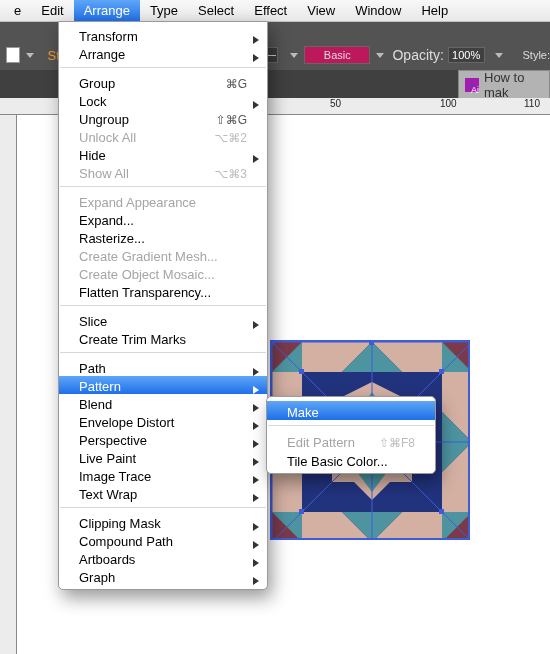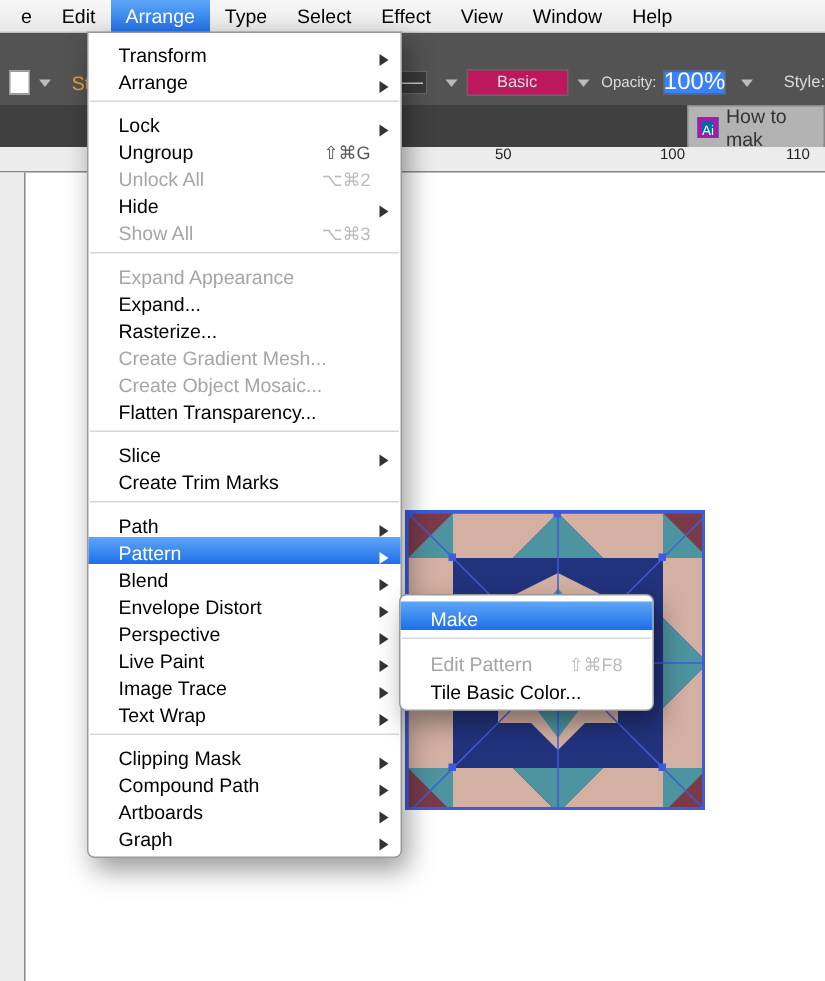--- a/index.html
+++ b/index.html
@@ -8,26 +8,26 @@
 .menubar-item{padding:0 10px;height:22px;line-height:22px;color:#000}
 .menubar-item.active{background:linear-gradient(#5ea6f7,#1e6fe8);color:#fff}
 .appchrome{height:48px;background:#535353;position:relative;color:#ddd}
 .prop-row{position:absolute;left:0;right:0;top:21px;height:24px;display:flex;align-items:center;padding-left:6px}
 .prop-row .swatch{width:16px;height:16px;background:#fff;border:1px solid #999}
 .prop-row .tri{width:0;height:0;border-left:4px solid transparent;border-right:4px solid transparent;border-top:5px solid #bbb;margin:0 6px}
 .prop-row .lbl-stroke{color:#f0a030;margin-left:8px}
 .prop-row .stroke-ctrl{width:210px}
 .prop-row .line-ctrl{width:40px;height:16px;background:#3a3a3a;border:1px solid #666;margin-right:6px;display:flex;align-items:center;justify-content:center}
 .prop-row .basicbox{width:80px;height:18px;background:#be185d;border:1px solid #666;display:flex;align-items:center;justify-content:center;font-size:11px;color:#ddd}
-.prop-row .opac{margin-left:2px;font-size:10px;color:#ddd}
-.prop-row .opacbox{width:44px;height:16px;background:#3b82f6;border:1px solid #666;margin:0 4px;font-size:16px;line-height:14px;text-align:center;color:#fff}
+.prop-row .opac{margin-left:2px;font-size:14px;color:#ddd}
+.prop-row .opacbox{width:44px;height:16px;background:#404040;border:1px solid #666;margin:0 4px;font-size:11px;line-height:14px;text-align:center;color:#fff}
 .prop-row .style{margin-left:14px;font-size:11px;color:#ddd}
 .tabstrip{height:28px;background:#404040;position:relative}
 .doc-tab{position:absolute;right:0;top:0;height:28px;width:92px;background:#b3b3b3;border:1px solid #888;border-bottom:none;display:flex;align-items:center;padding:0 6px;font-size:12px;color:#333}
-.doc-tab .ai{width:14px;height:14px;background:#0369a1;border:3px solid #a21caf;margin-right:5px;font-size:9px;text-align:center;line-height:12px;color:#fff}
+.doc-tab .ai{width:14px;height:14px;background:#0369a1;border:6px solid #a21caf;margin-right:5px;font-size:9px;text-align:center;line-height:12px;color:#fff}
 .ruler{height:17px;background:#ececec;border-bottom:1px solid #888;position:relative;overflow:hidden}
 .ruler-lbl{position:absolute;top:0;font-size:10px;color:#222}
 .vruler{position:absolute;left:0;top:115px;width:17px;bottom:0;background:#ececec;border-right:1px solid #888}
 .dropdown{position:absolute;left:58px;top:21px;width:210px;background:#fff;border:1px solid #9a9a9a;border-radius:0 0 5px 5px;box-shadow:4px 8px 18px rgba(0,0,0,0.4);padding:4px 0}
 .dd-item{height:18px;display:flex;align-items:flex-end;padding:0 20px;position:relative;color:#000;white-space:nowrap}
 .dd-item.disabled{color:#a5a5a5}
 .dd-item .shortcut{position:absolute;right:20px;color:#555;font-size:12px}
 .dd-item.disabled .shortcut{color:#bbb}
 .dd-item .arrow{position:absolute;right:8px;width:0;height:0;border-top:4px solid transparent;border-bottom:4px solid transparent;border-left:6px solid #333}
 .dd-item.highlight{background:linear-gradient(#5ea6f7,#1e6fe8);color:#fff}
@@ -145,20 +145,24 @@
     <div class="dd-item">
       <span>Transform</span>
       <span class="arrow"></span>
     </div>
     <div class="dd-item">
       <span>Arrange</span>
       <span class="arrow"></span>
     </div>
     <div class="dd-sep"></div>
     <div class="dd-item">
+      <span>Group</span>
+      <span class="shortcut">⌘G</span>
+    </div>
+    <div class="dd-item">
       <span>Lock</span>
       <span class="arrow"></span>
     </div>
     <div class="dd-item">
       <span>Ungroup</span>
       <span class="shortcut">⇧⌘G</span>
     </div>
     <div class="dd-item disabled">
       <span>Unlock All</span>
       <span class="shortcut">⌥⌘2</span>

